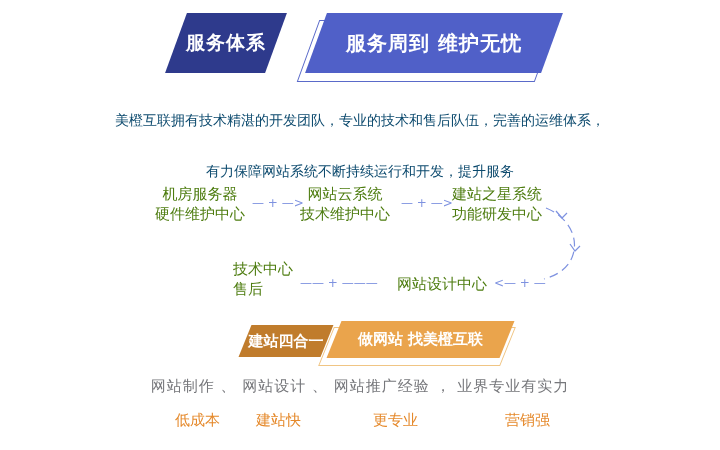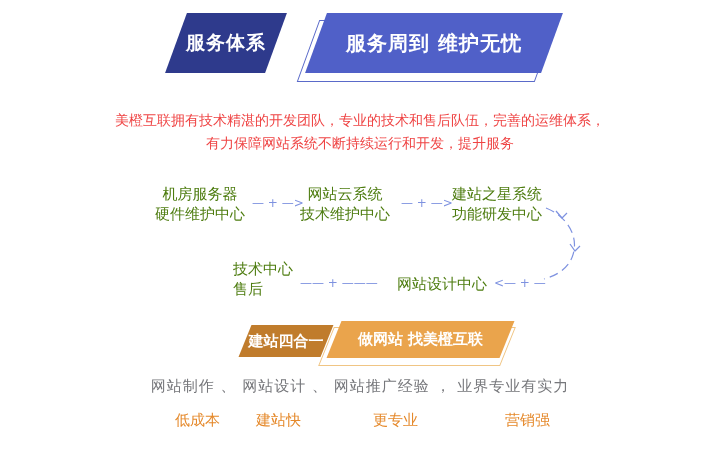--- a/index.html
+++ b/index.html
@@ -10,24 +10,24 @@
   .par{position:absolute;transform:skewX(-20deg);}
   .par .inner{display:flex;align-items:center;justify-content:center;width:100%;height:100%;
               transform:skewX(20deg);color:#fff;font-weight:bold;white-space:nowrap;}
   .blue-outline{left:308px;top:20px;width:236px;height:60px;border:1px solid #5a6ac9;}
   .blue-tag{left:176px;top:13px;width:100px;height:60px;background:#2e3a8c;}
   .blue-tag .inner{font-size:19px;letter-spacing:1px;}
   .blue-headline{left:316px;top:13px;width:236px;height:60px;background:#5060c8;}
   .blue-headline .inner{font-size:20px;letter-spacing:1px;}
 
   
-  .intro{position:absolute;left:0;width:720px;text-align:center;color:#ef4444;
+  .intro{position:absolute;left:0;width:720px;text-align:center;color:#0c4a6e;
          font-size:14px;letter-spacing:0px;}
   .intro.l1{top:112px;}
-  .intro.l2{top:135px;font-family:Liberation Serif, serif;}
+  .intro.l2{top:163px;font-family:Liberation Serif, serif;}
 
   
   .fnode{position:absolute;color:#4d7c0f;font-size:15px;line-height:20px;white-space:nowrap;}
   .fnode.center{text-align:center;}
   .farrow{position:absolute;color:#7e92e0;font-size:12px;white-space:nowrap;letter-spacing:0px;}
   .n1{left:145px;top:184px;width:110px;}
   .a1{left:252px;top:196px;}
   .n2{left:290px;top:184px;width:110px;}
   .a2{left:401px;top:196px;}
   .n3{left:442px;top:184px;width:110px;}

